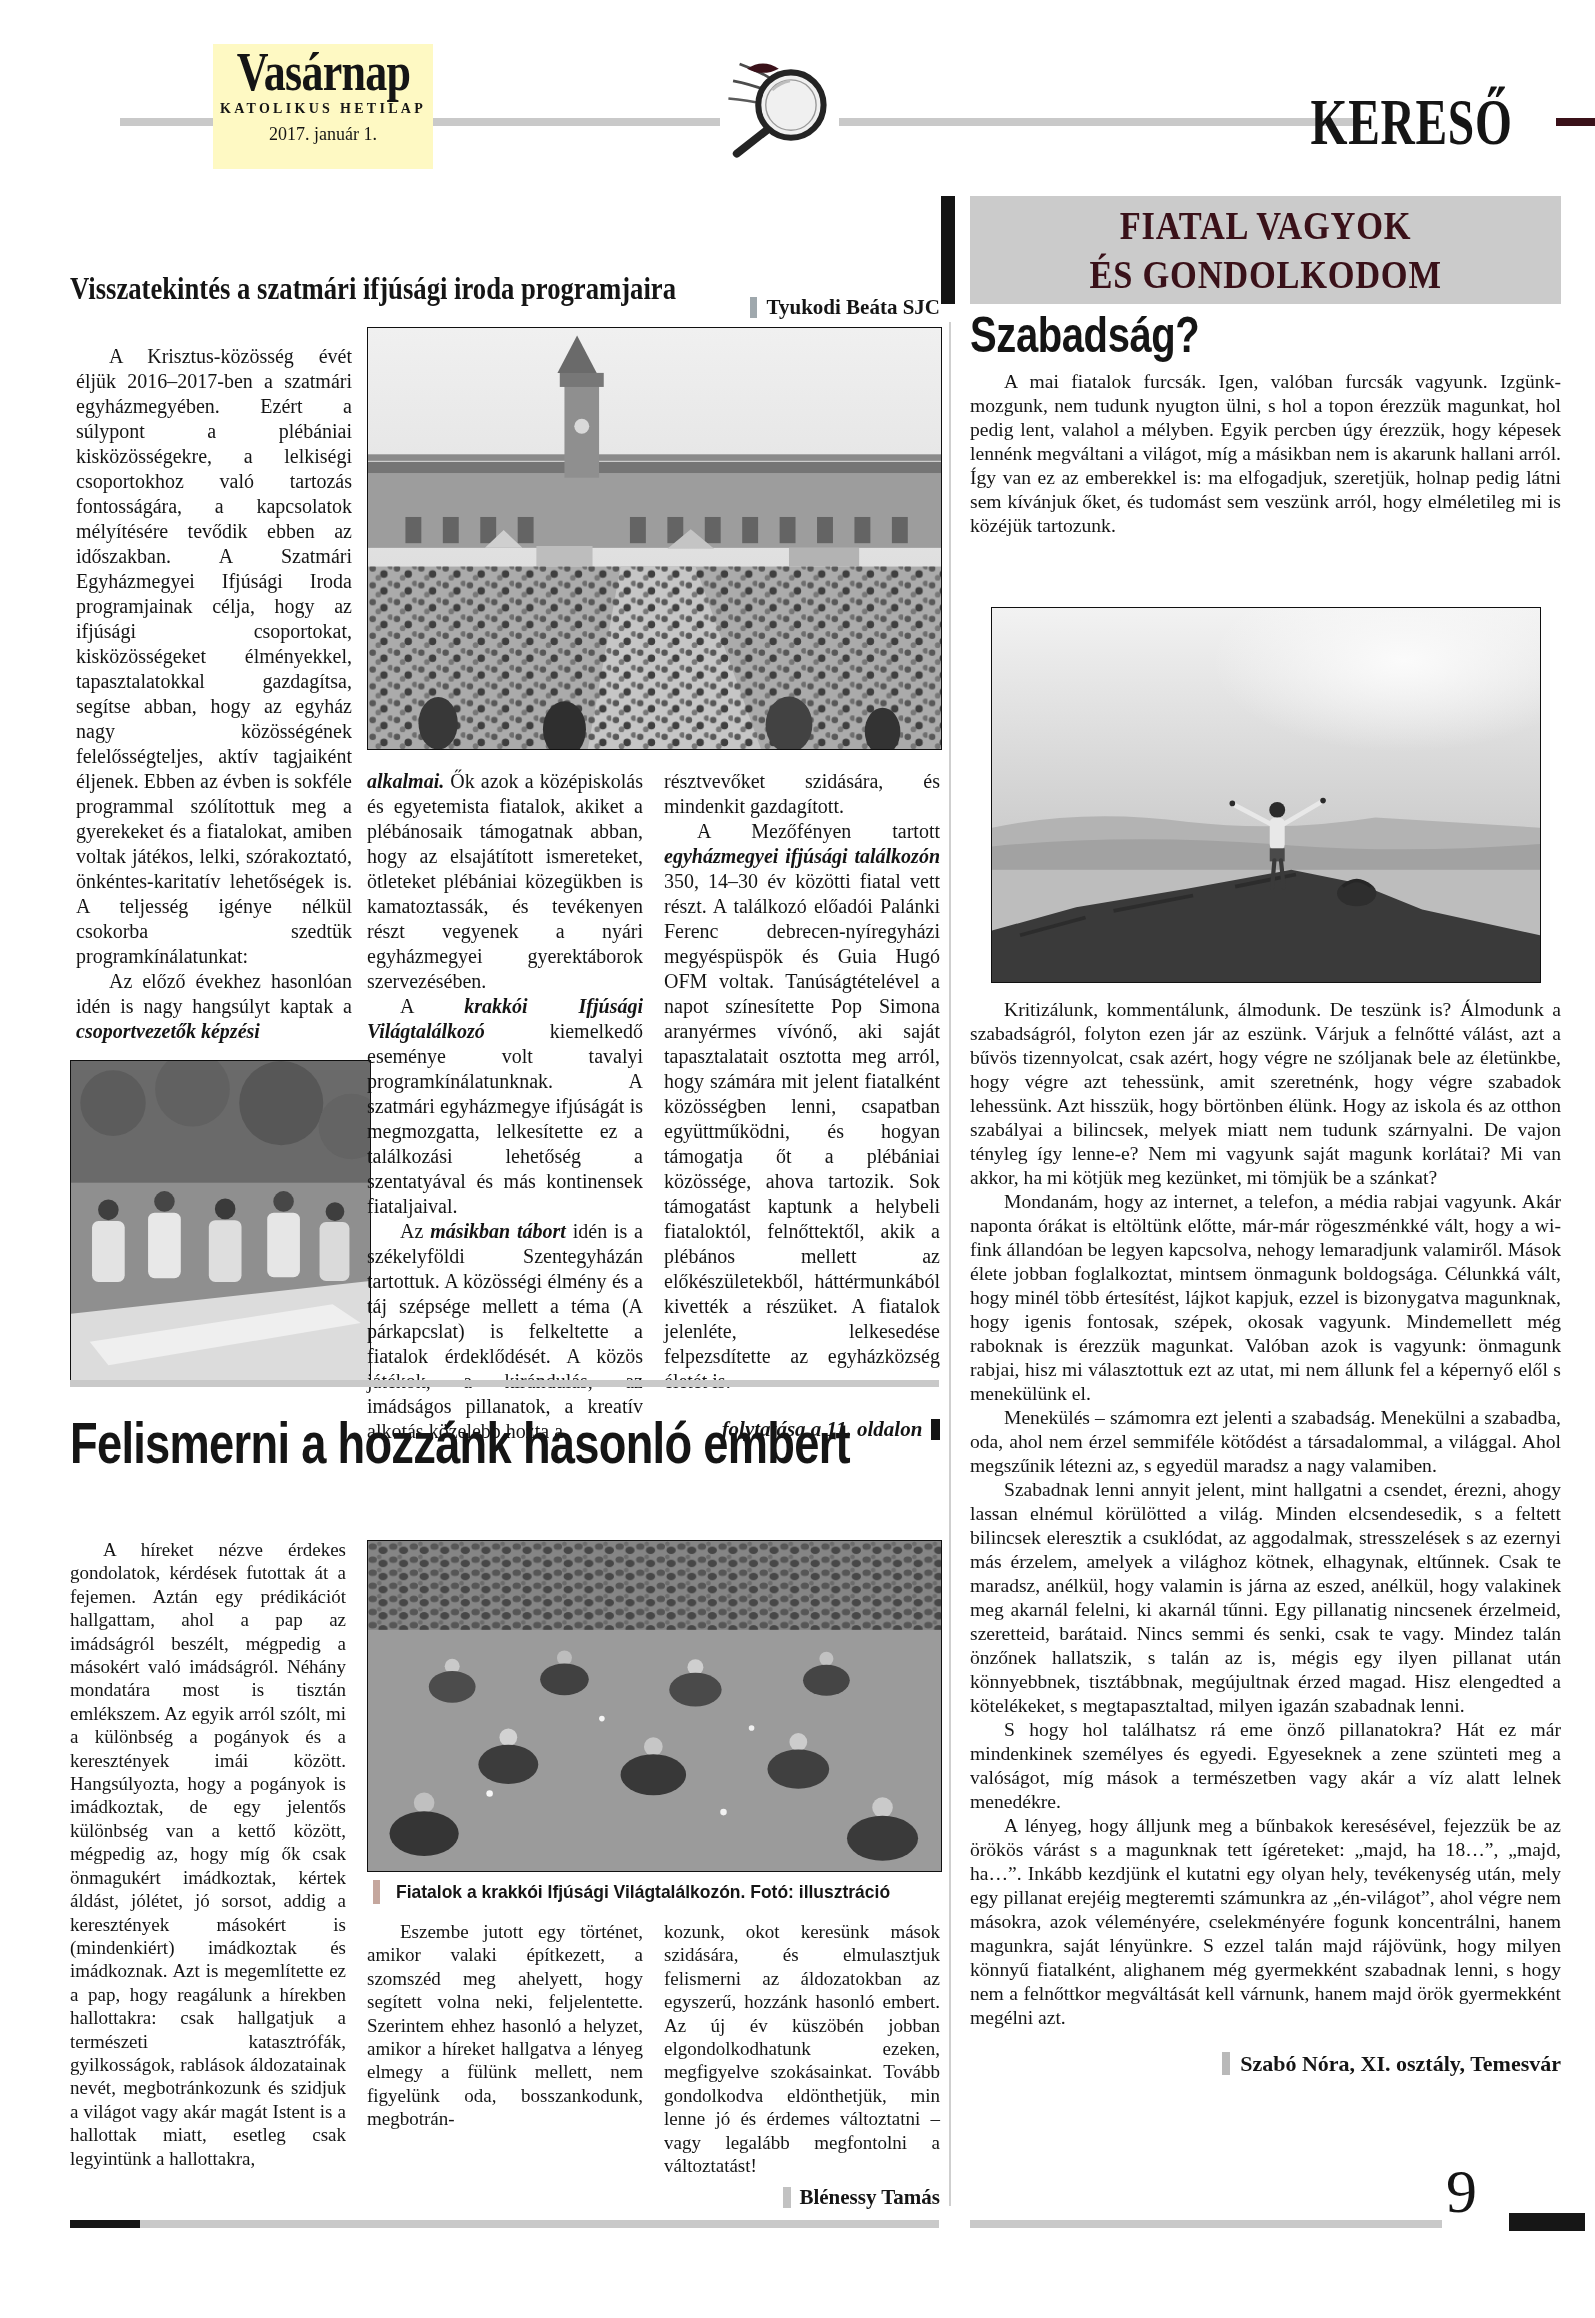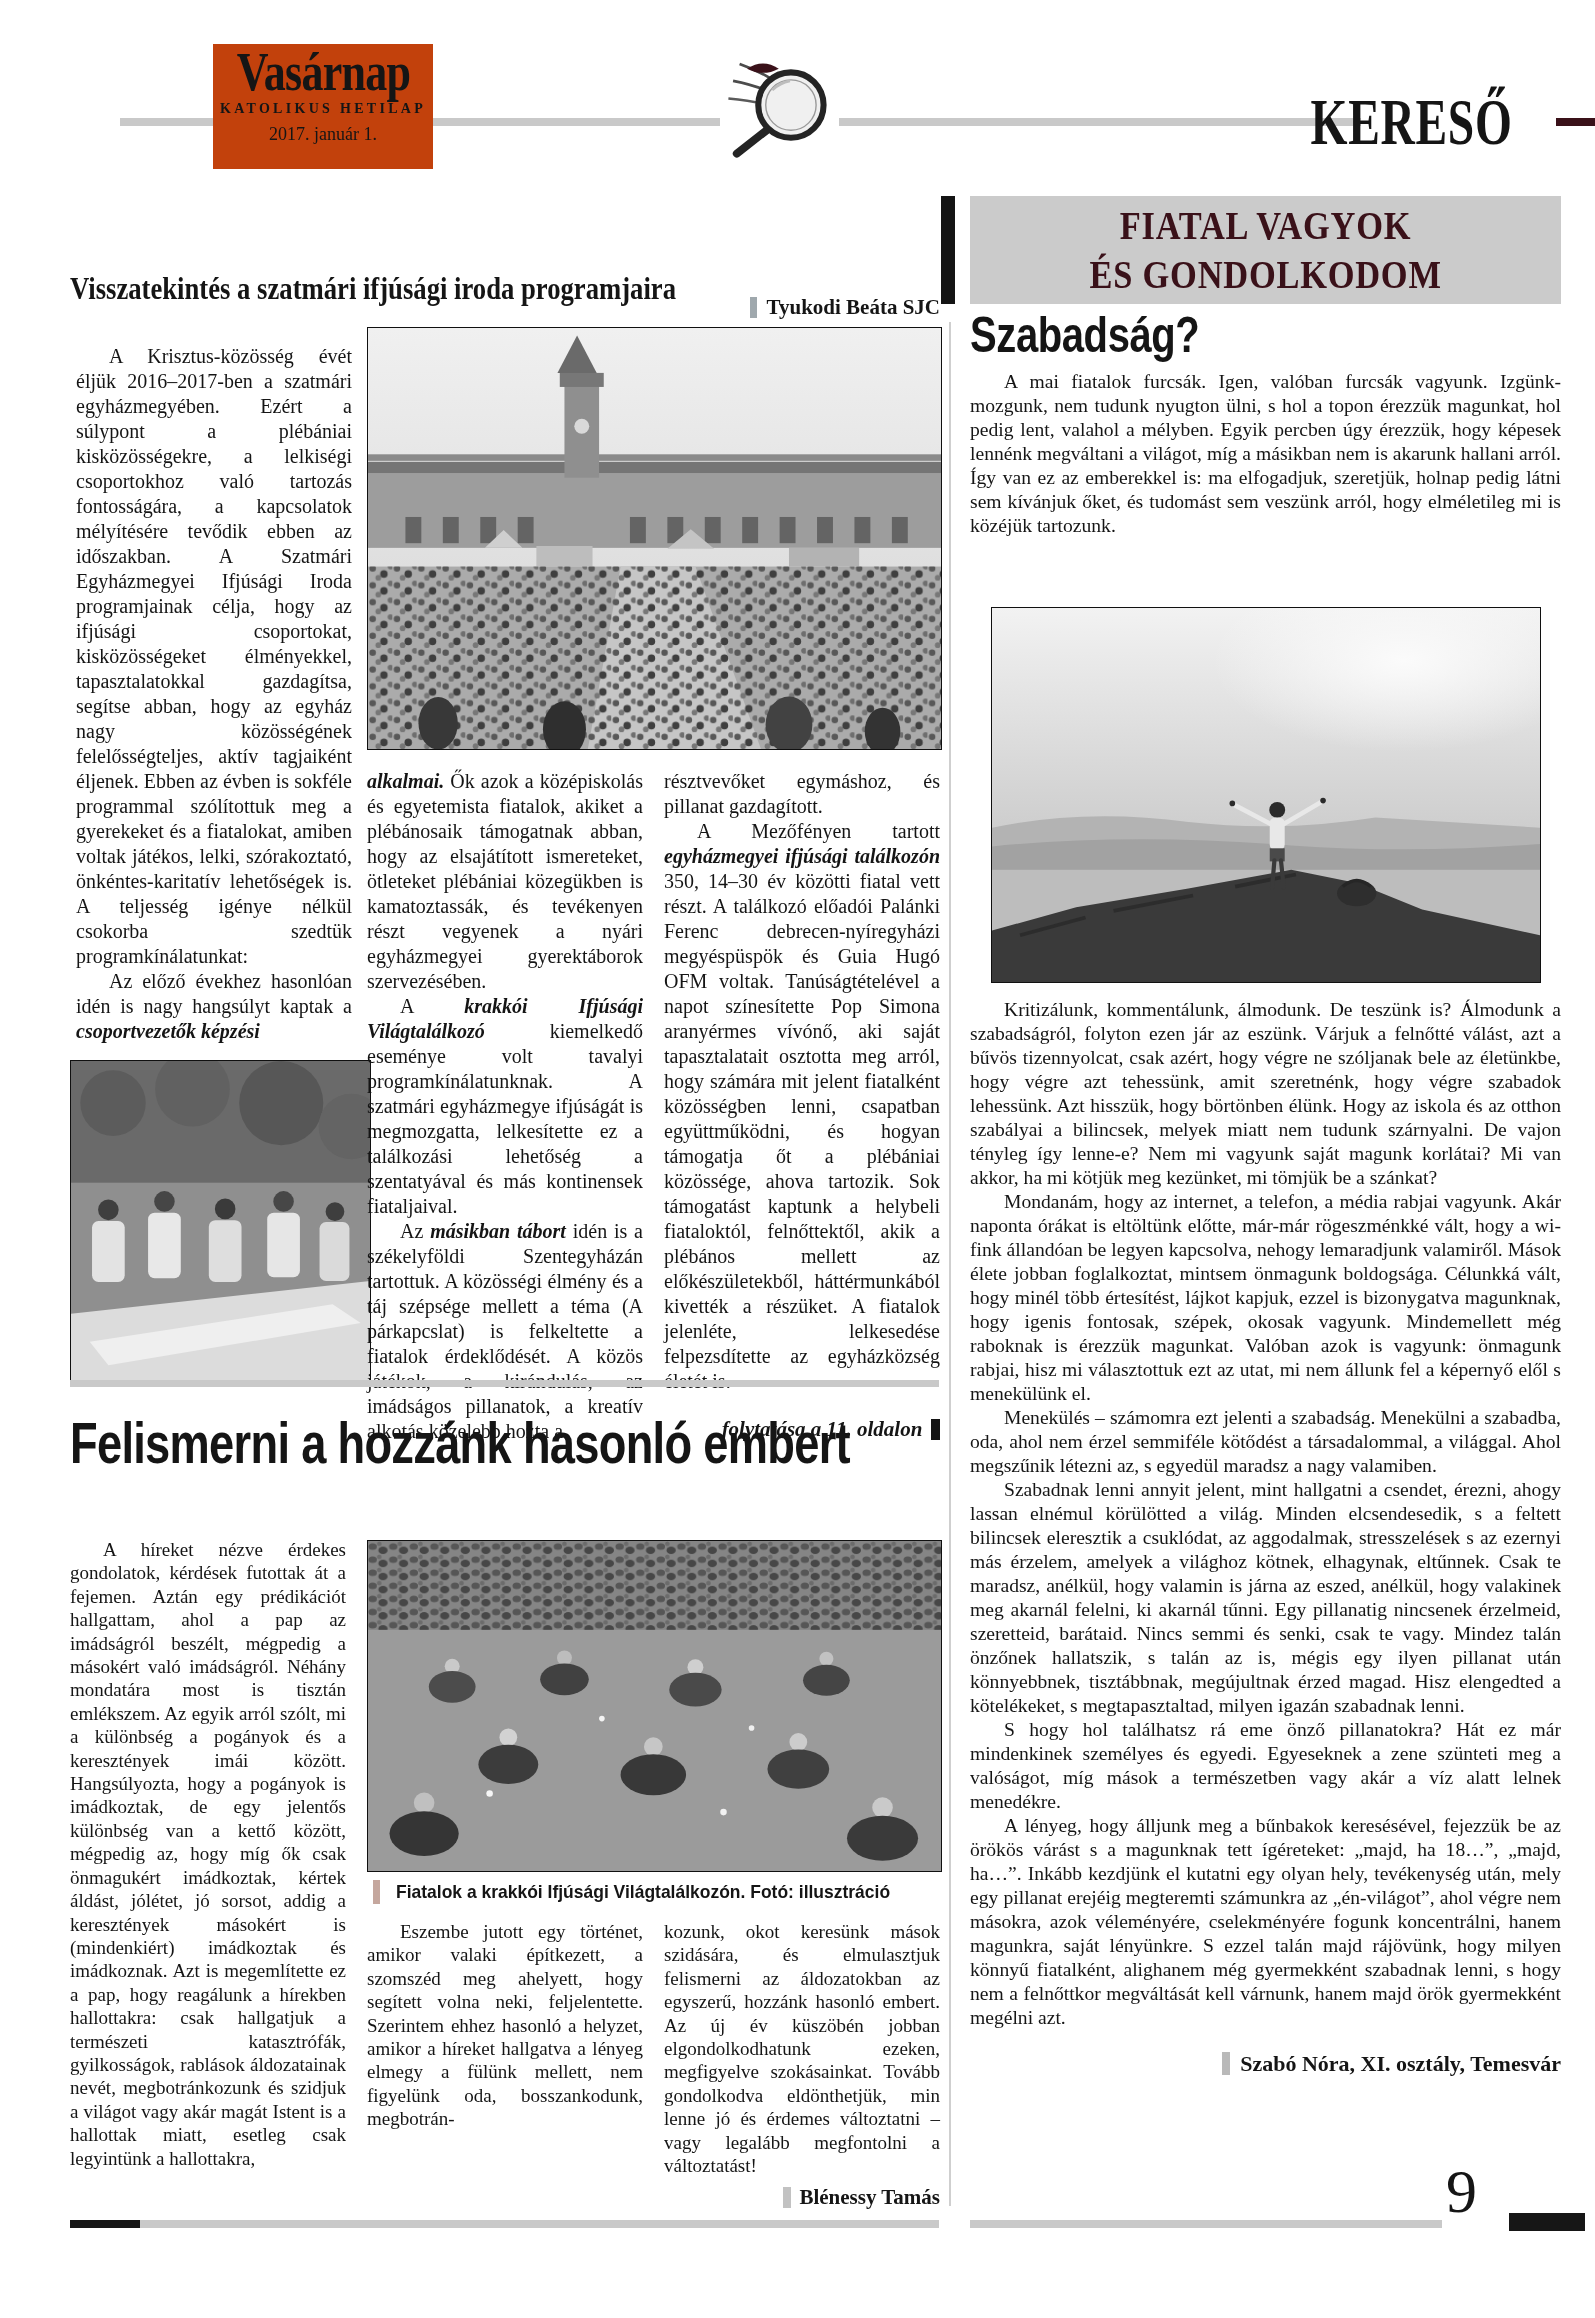--- a/index.html
+++ b/index.html
@@ -5,21 +5,21 @@
   html,body{margin:0;padding:0;background:#ffffff;}
   body{width:1595px;height:2319px;position:relative;font-family:"Liberation Serif","DejaVu Serif",serif;color:#151515;}
   .page{position:absolute;inset:0;background:#fff;overflow:hidden;}
   .bar{position:absolute;background:#c9c9c9;}
   .sans{font-family:"Liberation Sans","DejaVu Sans",sans-serif;}
   .cond{display:inline-block;transform-origin:0 50%;}
   .cond-c{display:inline-block;transform-origin:50% 50%;}
   .cond-r{display:inline-block;transform-origin:100% 50%;}
 
   
-  .masthead{position:absolute;left:213px;top:44px;width:220px;height:125px;background:#c2410c;z-index:3;text-align:center;}
+  .masthead{position:absolute;left:213px;top:44px;width:220px;height:125px;background:#fef9c3;z-index:3;text-align:center;}
   .masthead-name{font-weight:700;font-size:55px;line-height:55px;letter-spacing:-0.9px;}
   .masthead-sub{font-weight:600;font-size:14px;line-height:18px;letter-spacing:3.3px;margin-top:0.9px;}
   .masthead-date{font-size:18px;line-height:26px;margin-top:2.8px;}
   .section-label{position:absolute;right:83px;top:87px;font-weight:600;font-size:66px;line-height:69px;letter-spacing:0.9px;white-space:nowrap;z-index:3;}
   .maroon-bar{position:absolute;left:1556px;top:118px;width:39px;height:7.5px;background:#3a1119;}
   .magnifier{position:absolute;left:720px;top:50px;width:119px;height:111px;background:#fff;z-index:3;}
 
   
   .a-title{position:absolute;font-weight:700;font-size:62px;line-height:62px;white-space:nowrap;letter-spacing:-0.9px;}
   .a-sub{position:absolute;font-weight:700;font-size:31px;line-height:34px;white-space:nowrap;}
@@ -184,21 +184,21 @@
     </svg>
   </div>
 
   <div class="col" style="left:367px;top:769px;">
     <p><span class="em">alkalmai.</span><span> Ők azok a középiskolás és egyetemista fiatalok, akiket a plébánosaik támogatnak abban, hogy az elsajátított ismereteket, ötleteket plébániai közegükben is kamatoztassák, és tevékenyen részt vegyenek a nyári egyházmegyei gyerektáborok szervezésében.</span></p>
     <p class="ind"><span>A </span><span class="em">krakkói Ifjúsági Világtalálkozó</span><span> kiemelkedő eseménye volt tavalyi programkínálatunknak. A szatmári egyházmegye ifjúságát is megmozgatta, lelkesítette ez a találkozási lehetőség a szentatyával és más kontinensek fiataljaival.</span></p>
     <p class="ind"><span>Az </span><span class="em">másikban tábort</span><span> idén is a székelyföldi Szentegyházán tartottuk. A közösségi élmény és a táj szépsége mellett a téma (A párkapcslat) is felkeltette a fiatalok érdeklődését. A közös játékok, a kirándulás, az imádságos pillanatok, a kreatív alkotás közelebb hozta a</span></p>
   </div>
 
   <div class="col" style="left:664px;top:769px;">
-    <p>résztvevőket egymáshoz, és pillanat gazdagított.</p>
+    <p>résztvevőket szidására, és mindenkit gazdagított.</p>
     <p class="ind"><span>A Mezőfényen tartott </span><span class="em">egyházmegyei ifjúsági találkozón</span><span> 350, 14–30 év közötti fiatal vett részt. A találkozó előadói Palánki Ferenc debrecen-nyíregyházi megyéspüspök és Guia Hugó OFM voltak. Tanúságtételével a napot színesítette Pop Simona aranyérmes vívónő, aki saját tapasztalatait osztotta meg arról, hogy számára mit jelent fiatalként közösségben lenni, csapatban együttműködni, és hogyan támogatja őt a plébániai közössége, ahova tartozik. Sok támogatást kaptunk a helybeli fiataloktól, felnőttektől, akik a plébános mellett az előkészületekből, háttérmunkából kivették a részüket. A fiatalok jelenléte, lelkesedése felpezsdítette az egyházközség életét is.</span></p>
     <div class="cont-row">
       <span class="cont-text">folytatása a 11. oldalon</span>
       <span class="cont-sq"></span>
     </div>
   </div>
 
   <div class="divider"></div>
 
   <div class="a-title sans" style="left:70px;top:1414px;font-size:58px;line-height:58px;"><span class="cond" style="transform:scaleX(.78);">Felismerni a hozzánk hasonló embert</span></div>

